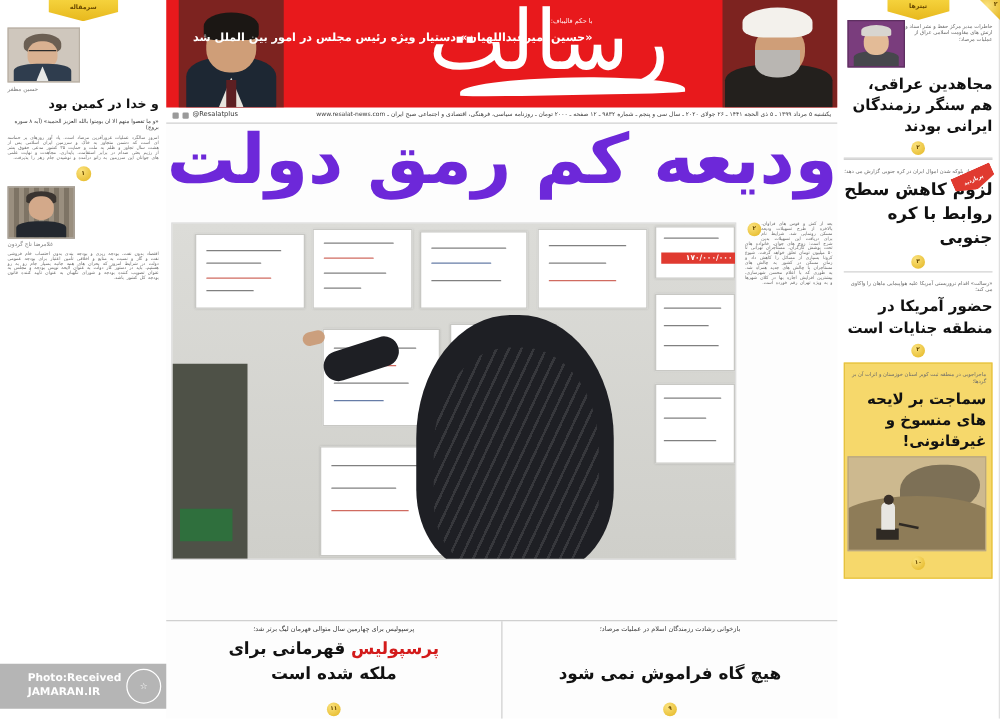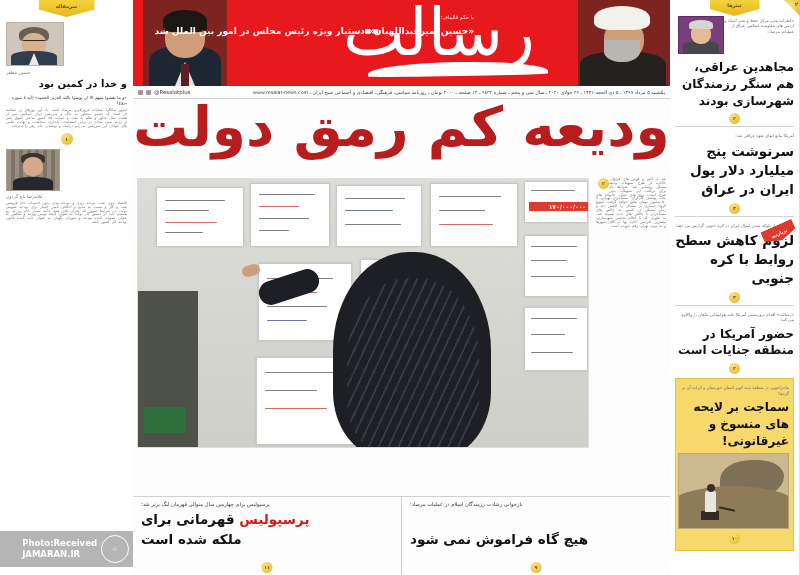--- a/index.html
+++ b/index.html
@@ -123,21 +123,21 @@
     padding:0 5px;box-sizing:border-box;direction:rtl;
   }
   .infoline .txt{font-size:4.8px;color:#3a3a3a;white-space:nowrap;}
   .infoline .handle{font-size:5.4px;color:#3a3a3a;direction:ltr;display:flex;align-items:center;gap:3px;}
   .sm-ico{width:5px;height:5px;background:#9a9a9a;border-radius:1px;display:inline-block;}
 
   .kicker-main{
     font-size:6.6px;color:#222;text-align:center;direction:rtl;margin:6px 0 1px;font-weight:bold;
   }
   .headline-main{
-    font-size:55px;font-weight:bold;color:#b91c1c;text-align:left;direction:rtl;
+    font-size:55px;font-weight:bold;color:#6d28d9;text-align:right;direction:rtl;
     line-height:1.02;letter-spacing:-1px;margin:0 0 21px;
   }
 
   .feature{position:relative;width:537px;height:288px;}
   .feat-num{
     width:11px;height:11px;border-radius:50%;
     background:radial-gradient(circle at 35% 30%,#fbe27d,#e3b520);
     color:#6a4a00;font-size:4.6px;display:flex;align-items:center;justify-content:center;
     float:left;margin:0 0 2px 2px;font-weight:bold;
   }
@@ -176,21 +176,21 @@
 
   .feat-body{
     position:absolute;right:4px;top:2px;width:70px;height:266px;
   }
 
   
   .bottom{
     position:absolute;left:0;bottom:0;width:537px;height:78px;
     border-top:1px solid #d0d0d0;display:flex;direction:rtl;
   }
-  .teaser{flex:1;padding:4px 8px 0;box-sizing:border-box;position:relative;text-align:left;}
+  .teaser{flex:1;padding:4px 8px 0;box-sizing:border-box;position:relative;text-align:center;}
   .teaser + .teaser{border-right:1px solid #d0d0d0;}
   .t-kicker{font-size:5.2px;color:#3a3a3a;direction:rtl;margin-bottom:3px;}
   .t-head{font-size:13.5px;font-weight:bold;direction:rtl;line-height:1.45;color:#111;}
   .t-head .accent{color:#d31b1b;}
   .t-num{
     position:absolute;left:50%;bottom:2px;transform:translateX(-50%);
     width:11px;height:11px;border-radius:50%;
     background:radial-gradient(circle at 35% 30%,#fbe27d,#e3b520);
     color:#6a4a00;font-size:4.6px;display:flex;align-items:center;justify-content:center;font-weight:bold;
   }
@@ -437,30 +437,25 @@
   <div class="col-right">
     <div class="tag-titr">تیترها</div>
 
     <div class="r-item" style="padding-top:16px;">
       <div class="r-thumb">
         <div class="b"></div>
           <div class="f"></div>
           <div class="h"></div>
       </div>
       <div class="r-kicker">خاطرات مدیر مرکز حفظ و نشر اسناد و ارتش های مقاومت اسلامی عراق از عملیات مرصاد؛</div>
-      <div class="r-head">مجاهدین عراقی، هم سنگر رزمندگان شهرسازی بودند</div>
+      <div class="r-head">مجاهدین عراقی، هم سنگر رزمندگان ایرانی بودند</div>
       <div class="r-num">۲</div>
     </div>
     <div class="hline"></div>
 
-    <div class="r-item">
-      <div class="r-kicker ctr">آمریکا مانع ایفای تعهد عراقی شد؛</div>
-      <div class="r-head lg ctr">سرنوشت پنج میلیارد دلار پول ایران در عراق</div>
-      <div class="r-num">۳</div>
-    </div>
     <div class="hline"></div>
 
     <div class="r-item">
       <div class="ribbon-red">پربازدید</div>
       <div class="r-kicker ctr">«رسالت» از بلوکه شدن اموال ایران در کره جنوبی گزارش می دهد؛</div>
       <div class="r-head lg ctr">لزوم کاهش سطح روابط با کره جنوبی</div>
       <div class="r-num">۳</div>
     </div>
     <div class="hline"></div>
 

